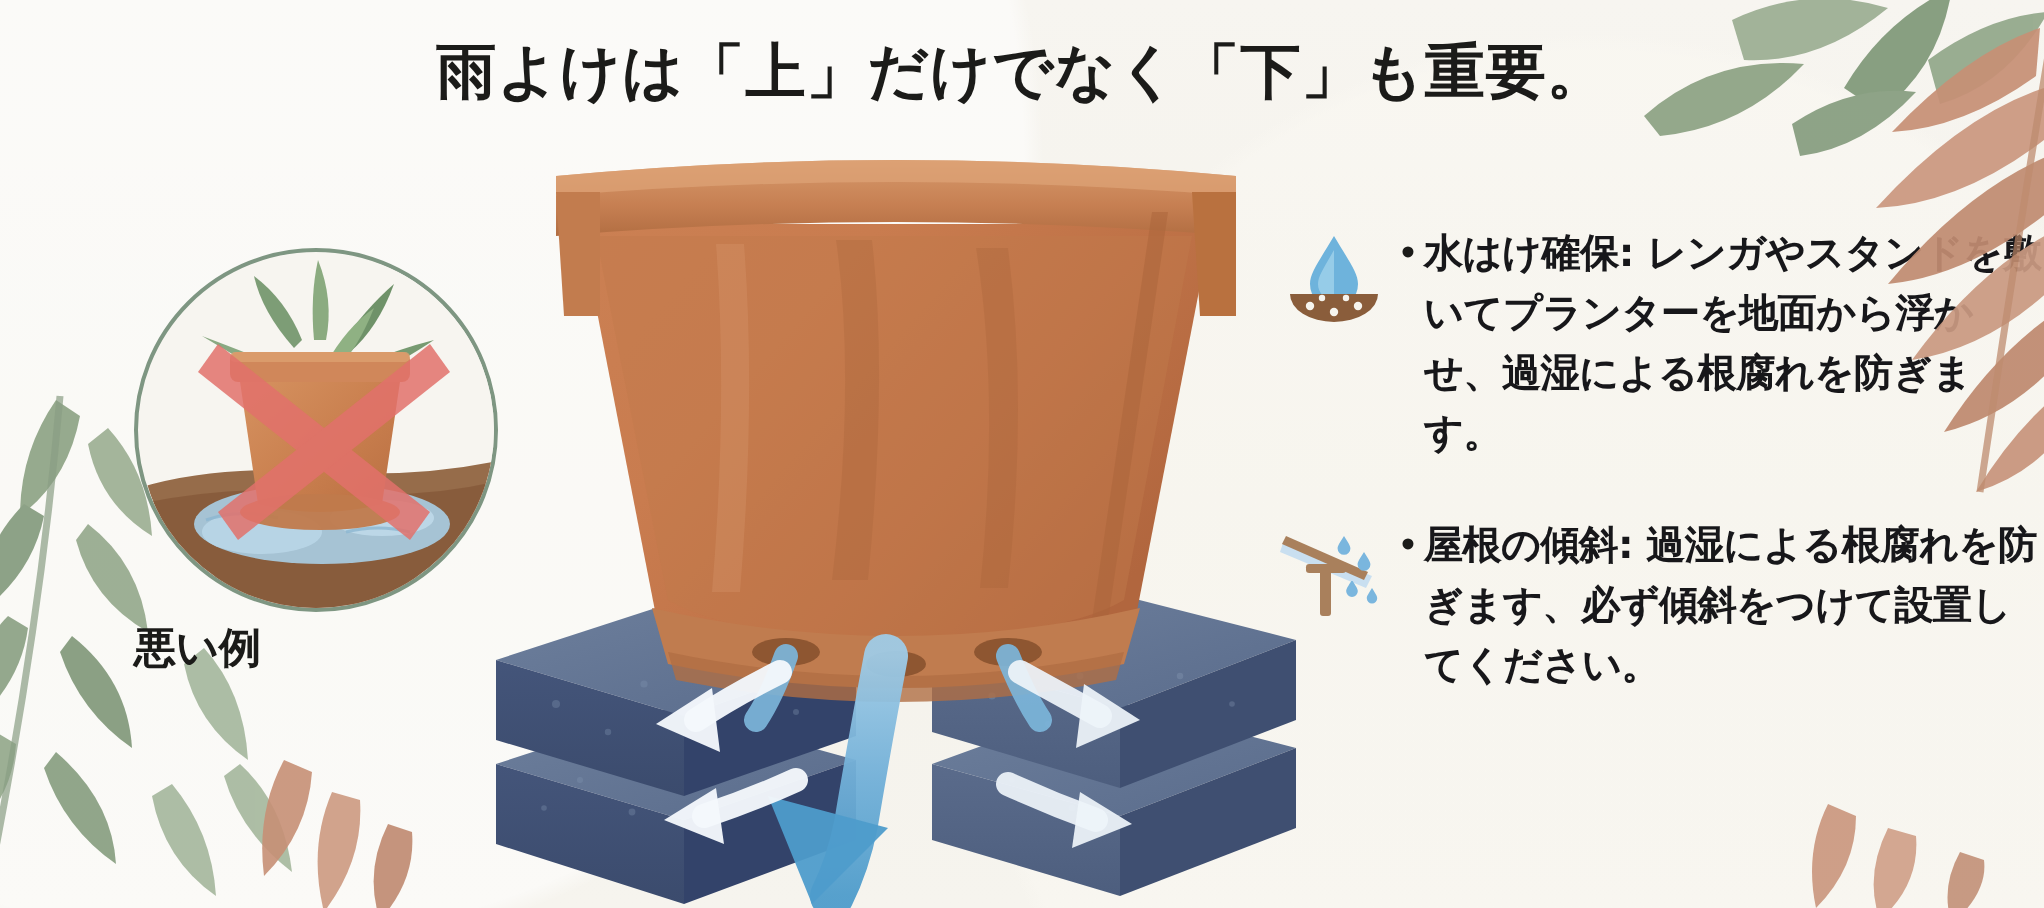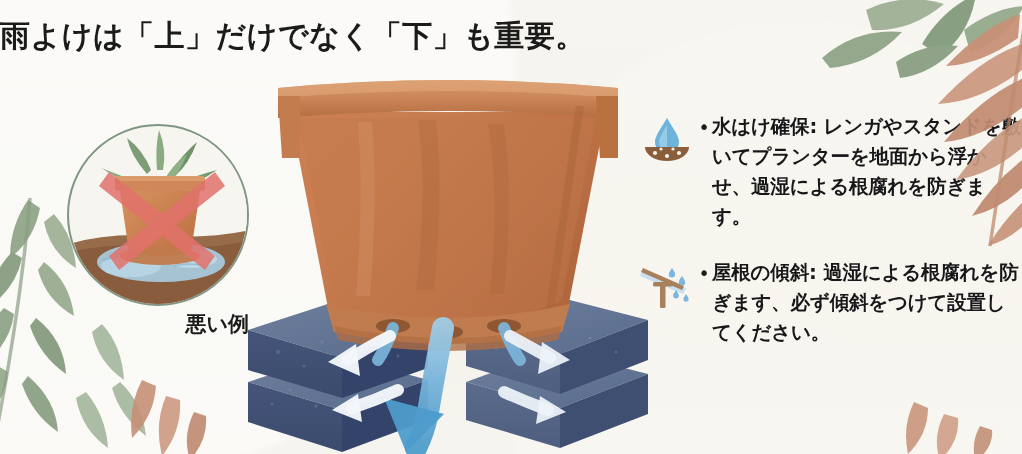--- a/index.html
+++ b/index.html
@@ -27,21 +27,21 @@
       linear-gradient(180deg,#f7f5f0 0%, #f4f2eb 55%, #f6f4ee 100%);
     pointer-events: none;
   }
 
   
   #title {
     position: absolute;
     top: 16px;
     left: 0;
     width: 1022px;
-    text-align: left;
+    text-align: center;
     font-size: 30px;
     font-weight: 700;
     letter-spacing: .5px;
     color: #1b1b19;
     z-index: 20;
     white-space: nowrap;
   }
 
   
   #bad-example {
@@ -58,21 +58,21 @@
     border-radius: 50%;
     border: 2.5px solid #7e9682;
     overflow: hidden;
     background: #f7f5f0;
   }
   #bad-example-label {
     position: absolute;
     top: 186px;
     left: 0;
     width: 182px;
-    text-align: right;
+    text-align: left;
     font-size: 21px;
     font-weight: 700;
     color: #1b1b19;
   }
 
   
   #main-illustration {
     position: absolute;
     left: 238px;
     top: 60px;

